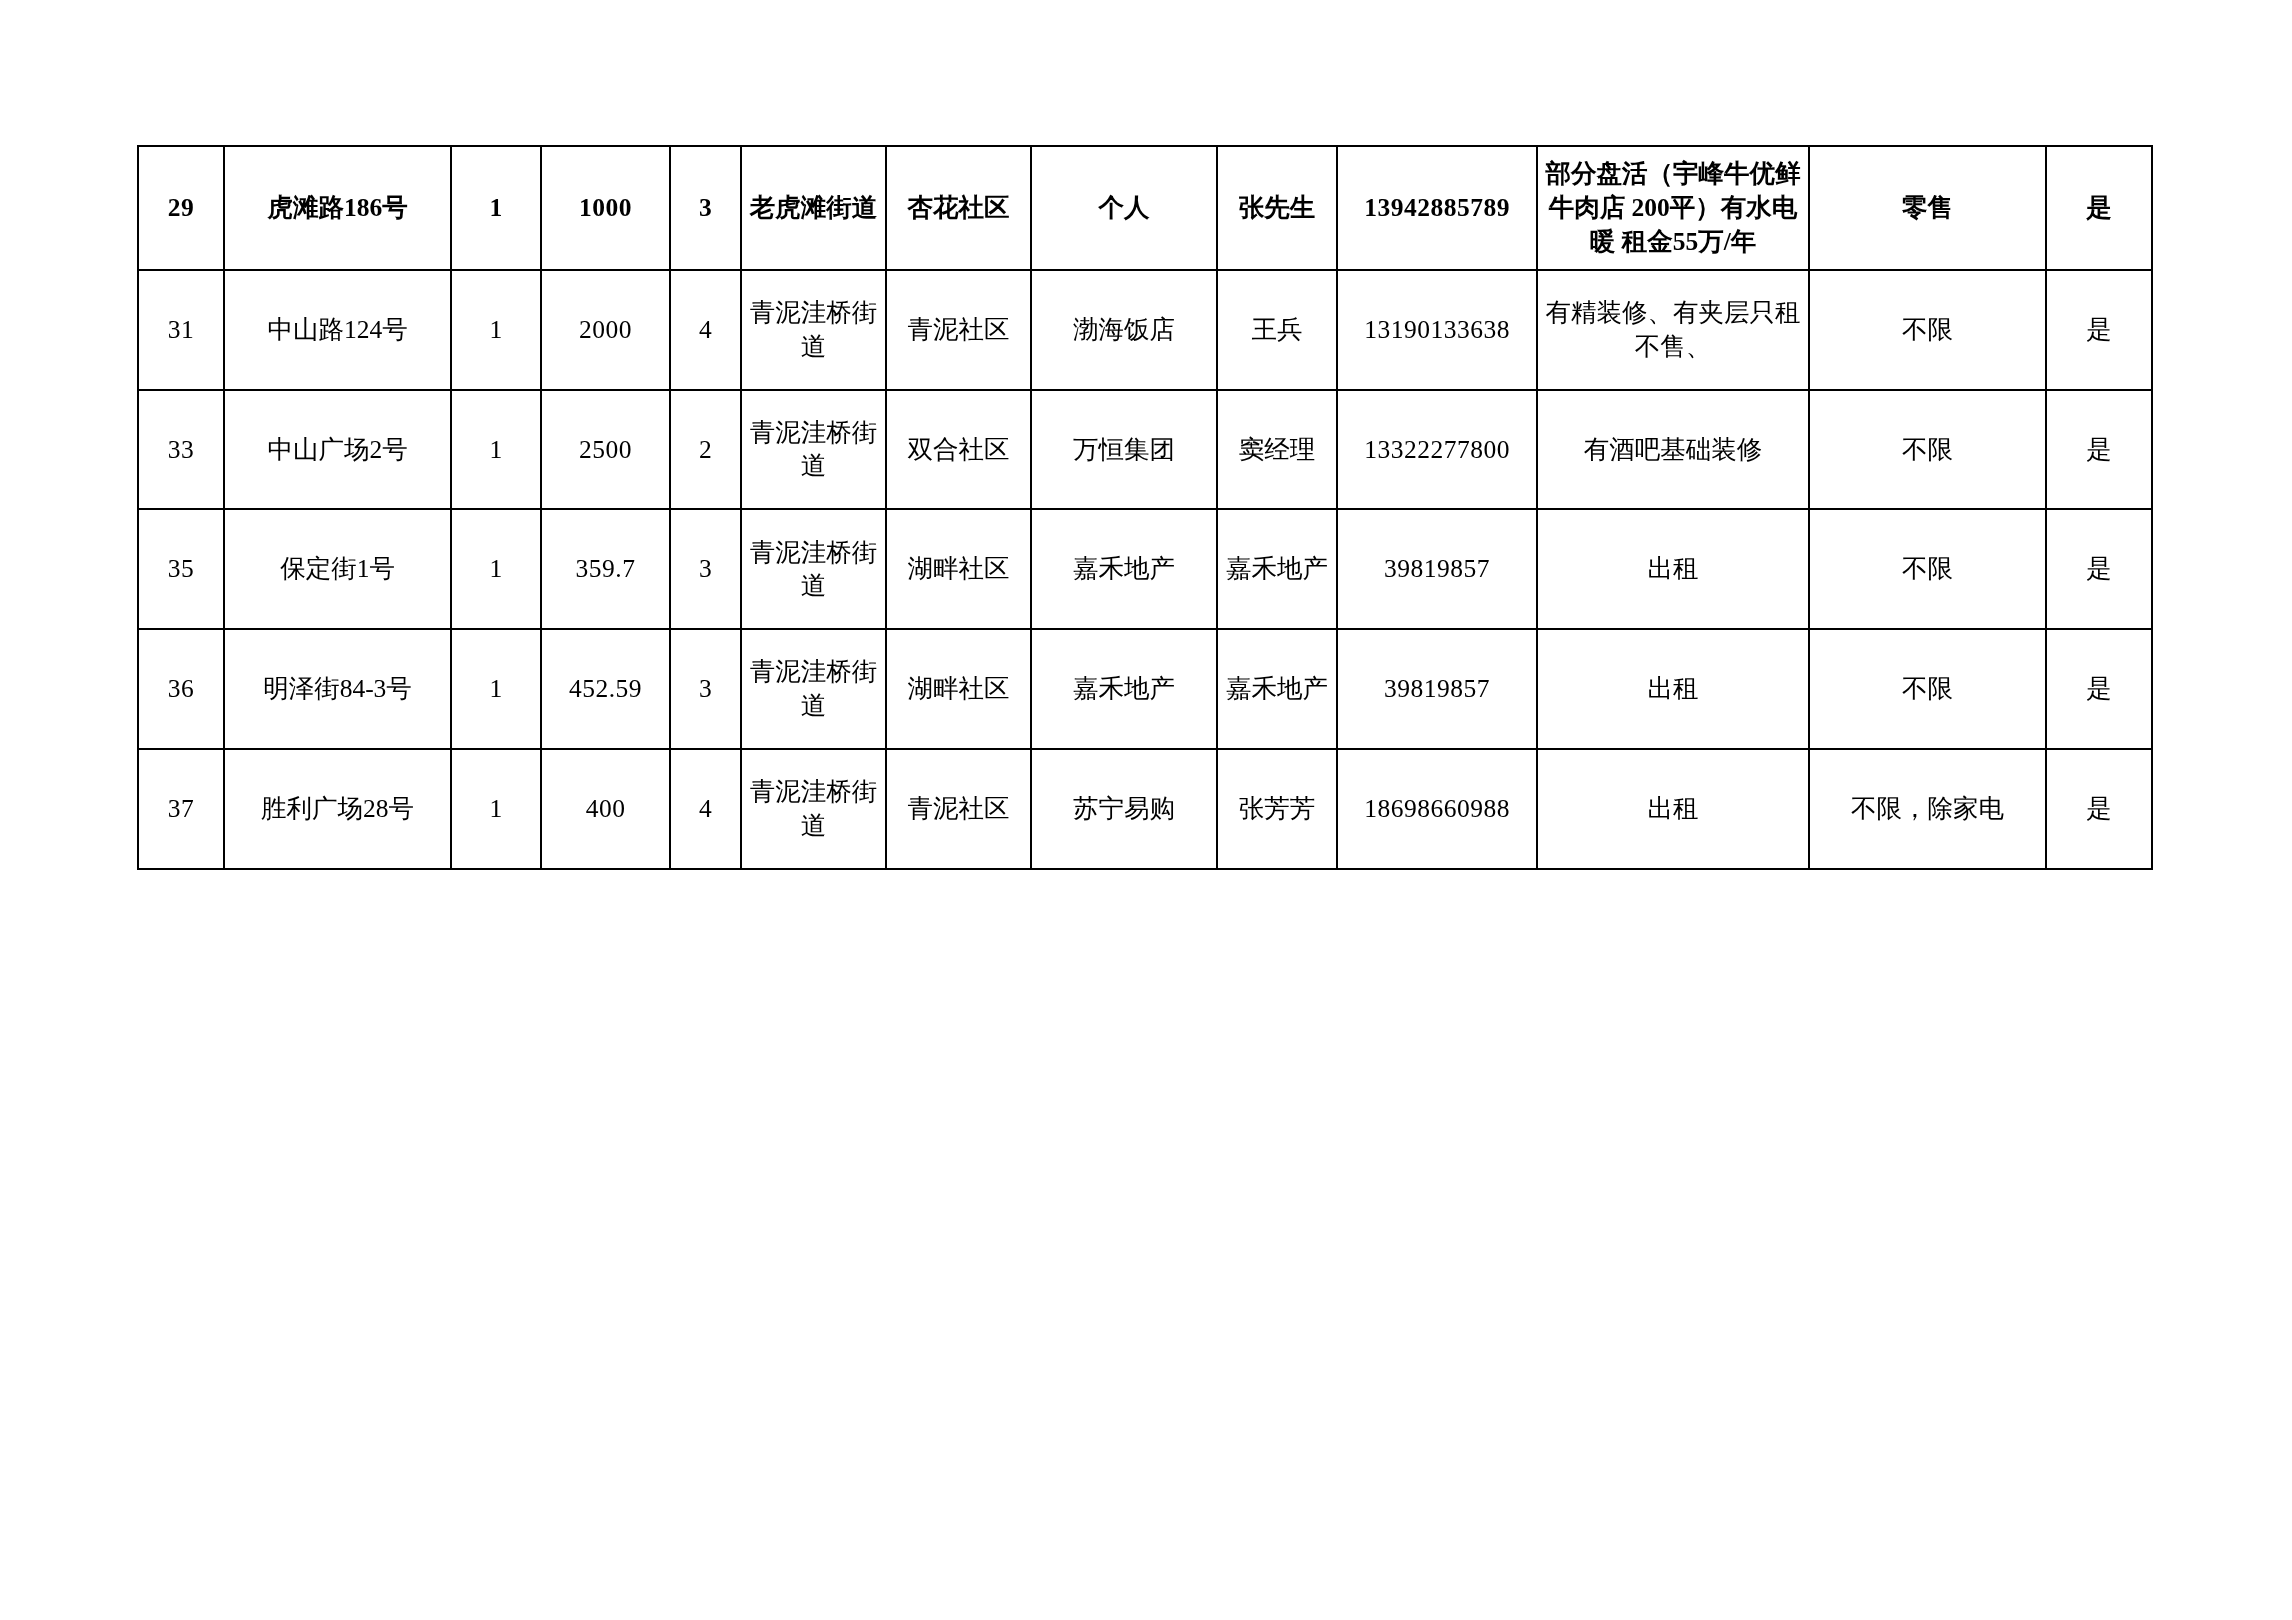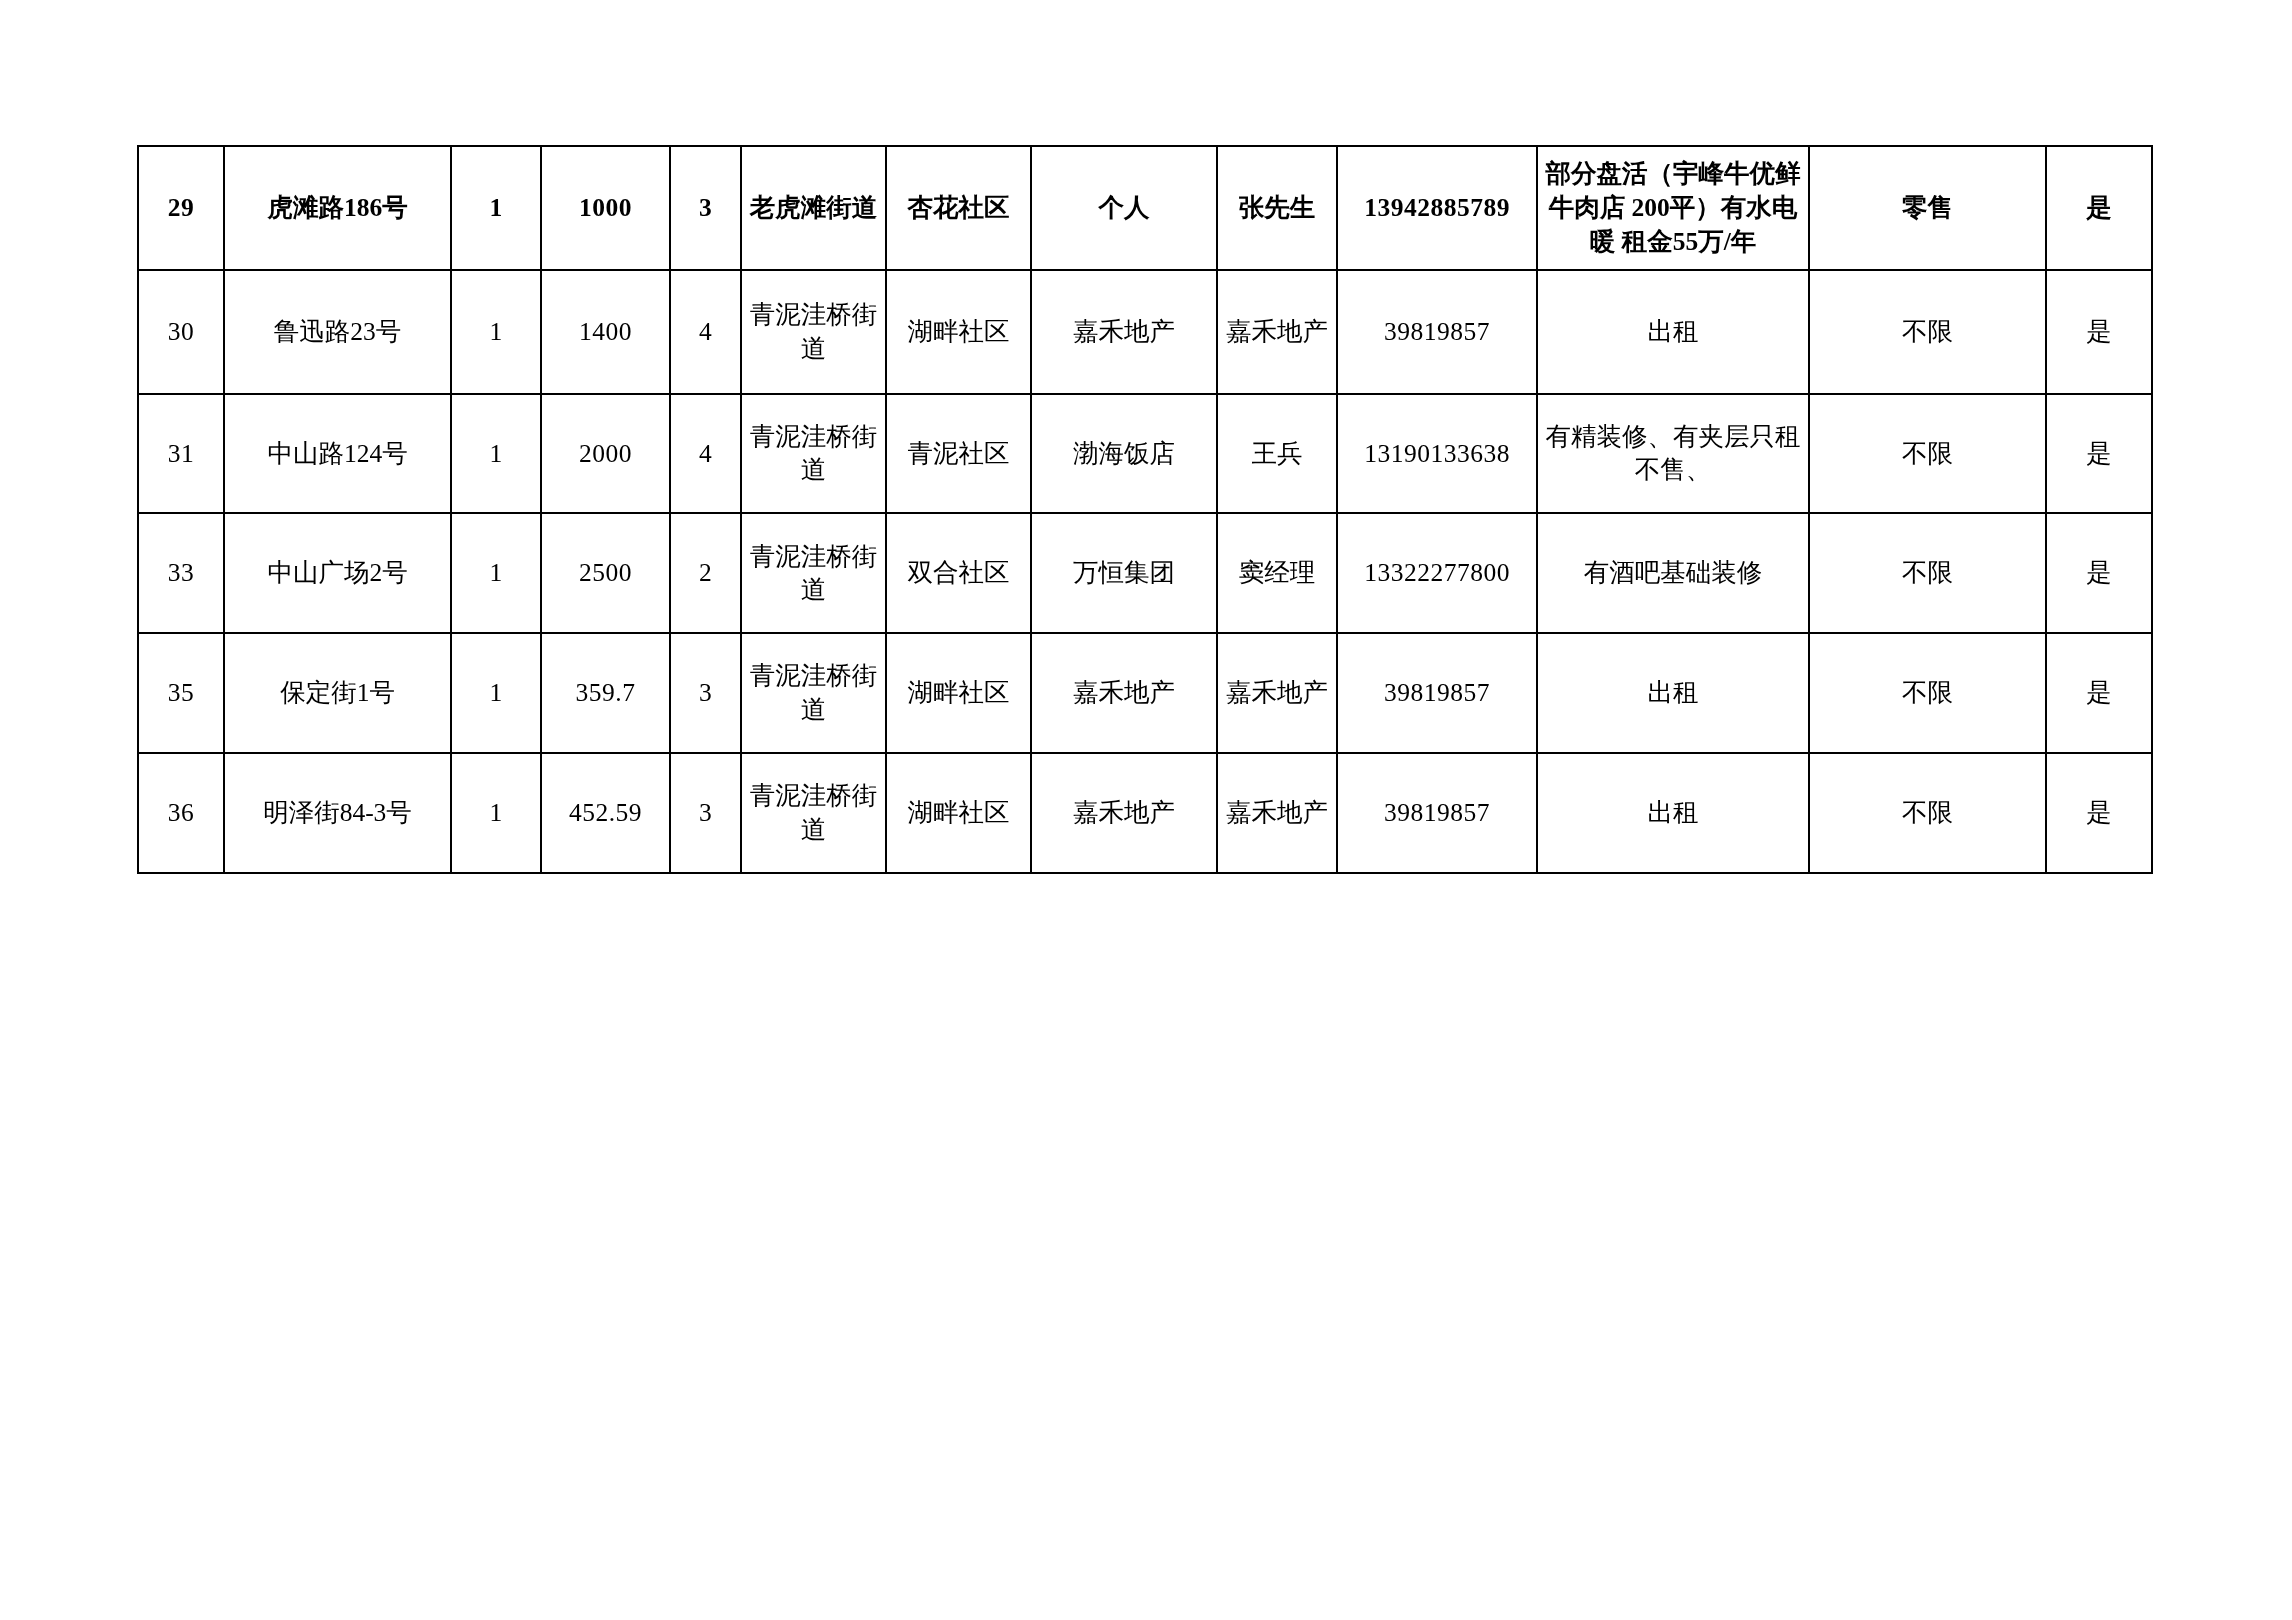--- a/index.html
+++ b/index.html
@@ -116,92 +116,92 @@
           <td class="floor">3</td>
           <td class="street">老虎滩街道</td>
           <td class="community">杏花社区</td>
           <td class="owner">个人</td>
           <td class="contact">张先生</td>
           <td class="phone">13942885789</td>
           <td class="note-left">部分盘活（宇峰牛优鲜牛肉店 200平）有水电暖 租金55万/年</td>
           <td class="scope">零售</td>
           <td class="rentable">是</td>
         </tr>
-        <tr class="r1">
-          <td class="num">30</td>
-          <td class="addr">鲁迅路23号</td>
-          <td class="qty">1</td>
-          <td class="area">1400</td>
+        <tr class="r2">
+          <td class="num">31</td>
+          <td class="addr">中山路124号</td>
+          <td class="qty">1</td>
+          <td class="area">2000</td>
           <td class="floor">4</td>
+          <td class="street">青泥洼桥街道</td>
+          <td class="community">青泥社区</td>
+          <td class="owner">渤海饭店</td>
+          <td class="contact">王兵</td>
+          <td class="phone">13190133638</td>
+          <td class="note">有精装修、有夹层只租不售、</td>
+          <td class="scope">不限</td>
+          <td class="rentable">是</td>
+        </tr>
+        <tr class="r4">
+          <td class="num">33</td>
+          <td class="addr">中山广场2号</td>
+          <td class="qty">1</td>
+          <td class="area">2500</td>
+          <td class="floor">2</td>
+          <td class="street">青泥洼桥街道</td>
+          <td class="community">双合社区</td>
+          <td class="owner">万恒集团</td>
+          <td class="contact">窦经理</td>
+          <td class="phone">13322277800</td>
+          <td class="note">有酒吧基础装修</td>
+          <td class="scope">不限</td>
+          <td class="rentable">是</td>
+        </tr>
+        <tr class="r6">
+          <td class="num">35</td>
+          <td class="addr">保定街1号</td>
+          <td class="qty">1</td>
+          <td class="area">359.7</td>
+          <td class="floor">3</td>
           <td class="street">青泥洼桥街道</td>
           <td class="community">湖畔社区</td>
           <td class="owner">嘉禾地产</td>
           <td class="contact">嘉禾地产</td>
           <td class="phone">39819857</td>
           <td class="note">出租</td>
           <td class="scope">不限</td>
           <td class="rentable">是</td>
         </tr>
-        <tr class="r2">
-          <td class="num">31</td>
-          <td class="addr">中山路124号</td>
-          <td class="qty">1</td>
-          <td class="area">2000</td>
-          <td class="floor">4</td>
-          <td class="street">青泥洼桥街道</td>
-          <td class="community">青泥社区</td>
-          <td class="owner">渤海饭店</td>
-          <td class="contact">王兵</td>
-          <td class="phone">13190133638</td>
-          <td class="note">有精装修、有夹层只租不售、</td>
-          <td class="scope">不限</td>
-          <td class="rentable">是</td>
-        </tr>
-        <tr class="r4">
-          <td class="num">33</td>
-          <td class="addr">中山广场2号</td>
-          <td class="qty">1</td>
-          <td class="area">2500</td>
-          <td class="floor">2</td>
-          <td class="street">青泥洼桥街道</td>
-          <td class="community">双合社区</td>
-          <td class="owner">万恒集团</td>
-          <td class="contact">窦经理</td>
-          <td class="phone">13322277800</td>
-          <td class="note">有酒吧基础装修</td>
-          <td class="scope">不限</td>
-          <td class="rentable">是</td>
-        </tr>
-        <tr class="r6">
-          <td class="num">35</td>
-          <td class="addr">保定街1号</td>
-          <td class="qty">1</td>
-          <td class="area">359.7</td>
+        <tr class="r7">
+          <td class="num">36</td>
+          <td class="addr">明泽街84-3号</td>
+          <td class="qty">1</td>
+          <td class="area">452.59</td>
           <td class="floor">3</td>
           <td class="street">青泥洼桥街道</td>
           <td class="community">湖畔社区</td>
           <td class="owner">嘉禾地产</td>
           <td class="contact">嘉禾地产</td>
           <td class="phone">39819857</td>
           <td class="note">出租</td>
           <td class="scope">不限</td>
           <td class="rentable">是</td>
         </tr>
-        <tr class="r7">
-          <td class="num">36</td>
-          <td class="addr">明泽街84-3号</td>
-          <td class="qty">1</td>
-          <td class="area">452.59</td>
-          <td class="floor">3</td>
-          <td class="street">青泥洼桥街道</td>
-          <td class="community">湖畔社区</td>
-          <td class="owner">嘉禾地产</td>
-          <td class="contact">嘉禾地产</td>
-          <td class="phone">39819857</td>
+        <tr class="r8">
+          <td class="num">37</td>
+          <td class="addr">胜利广场28号</td>
+          <td class="qty">1</td>
+          <td class="area">400</td>
+          <td class="floor">4</td>
+          <td class="street">青泥洼桥街道</td>
+          <td class="community">青泥社区</td>
+          <td class="owner">苏宁易购</td>
+          <td class="contact">张芳芳</td>
+          <td class="phone">18698660988</td>
           <td class="note">出租</td>
-          <td class="scope">不限</td>
+          <td class="scope">不限，除家电</td>
           <td class="rentable">是</td>
         </tr>
       </tbody>
     </table>
   </div>
 </div>
 
 
 </body></html>

